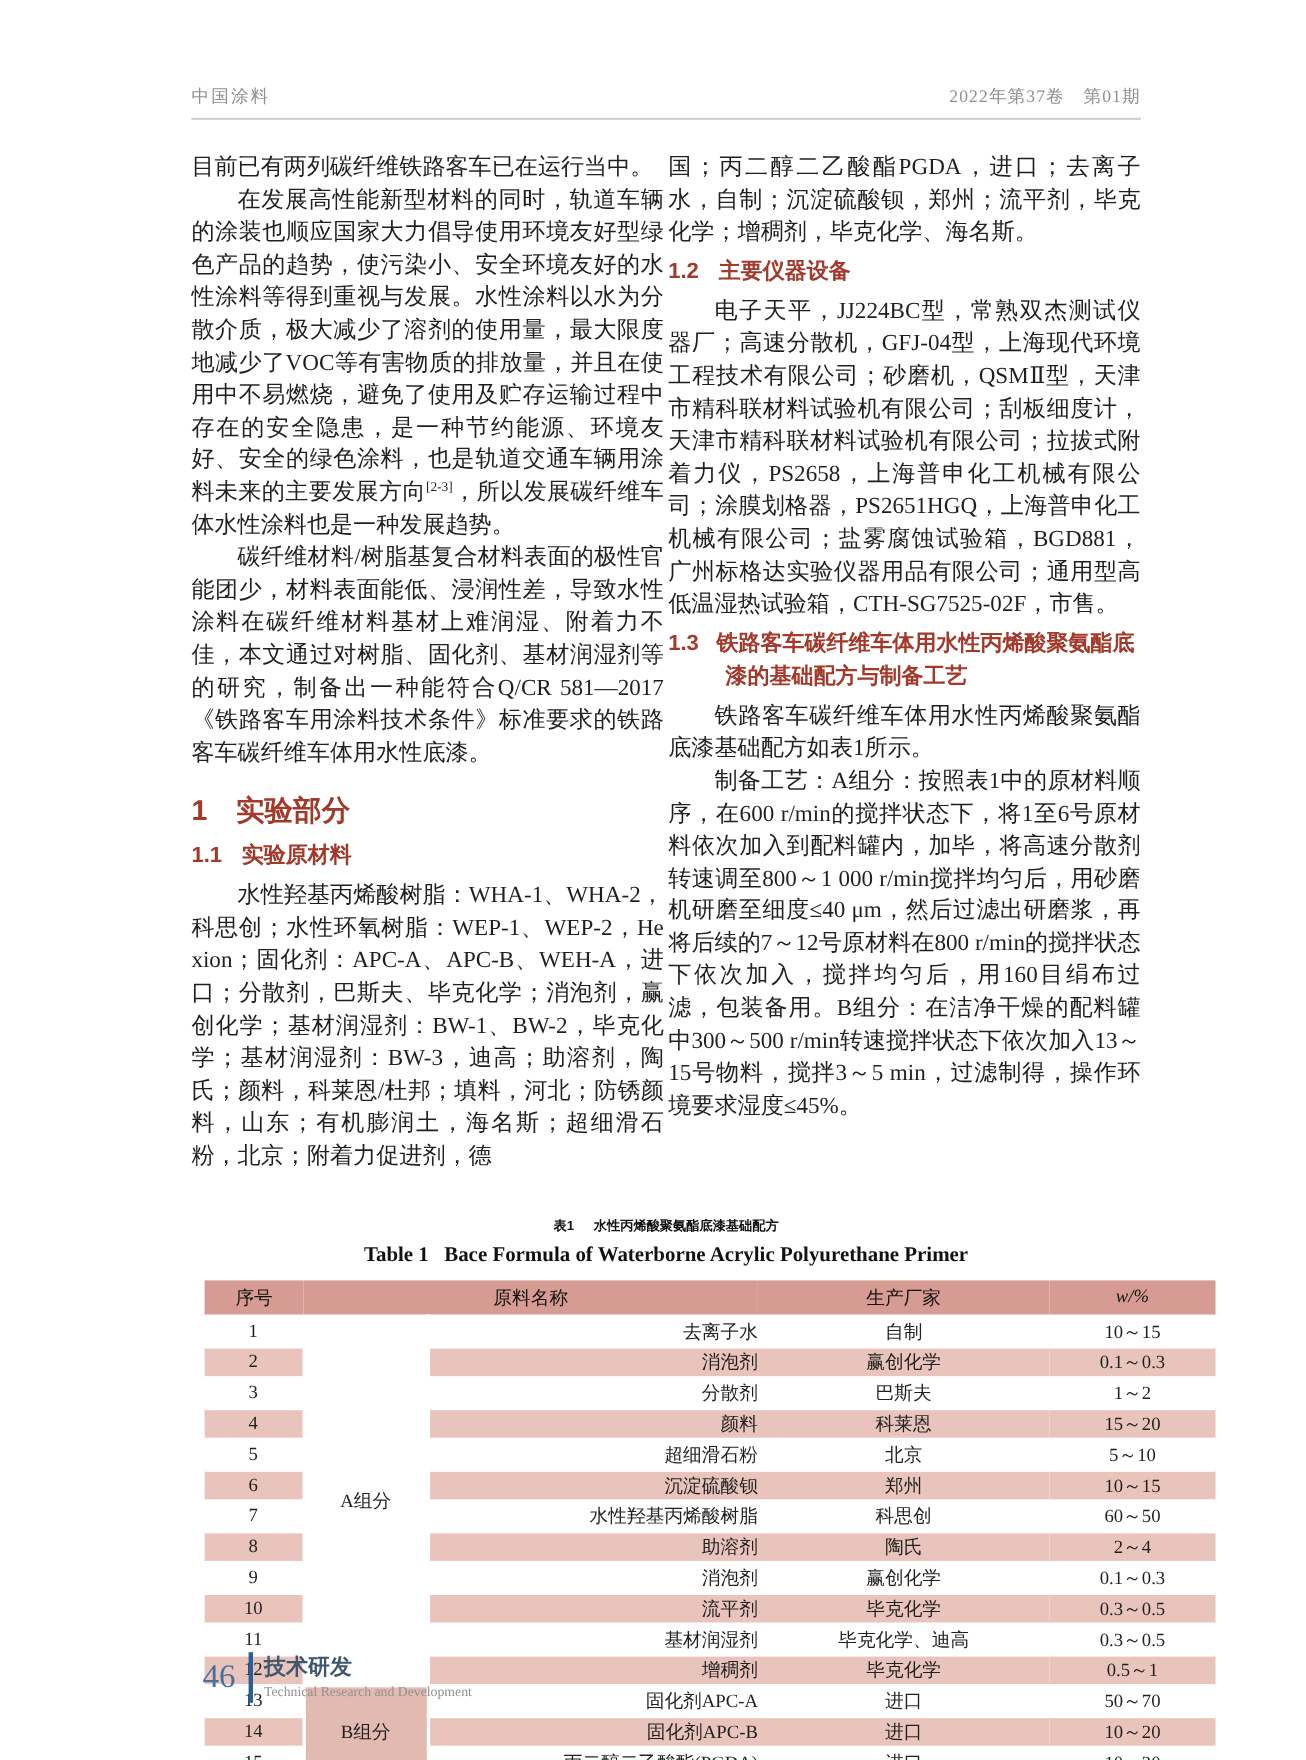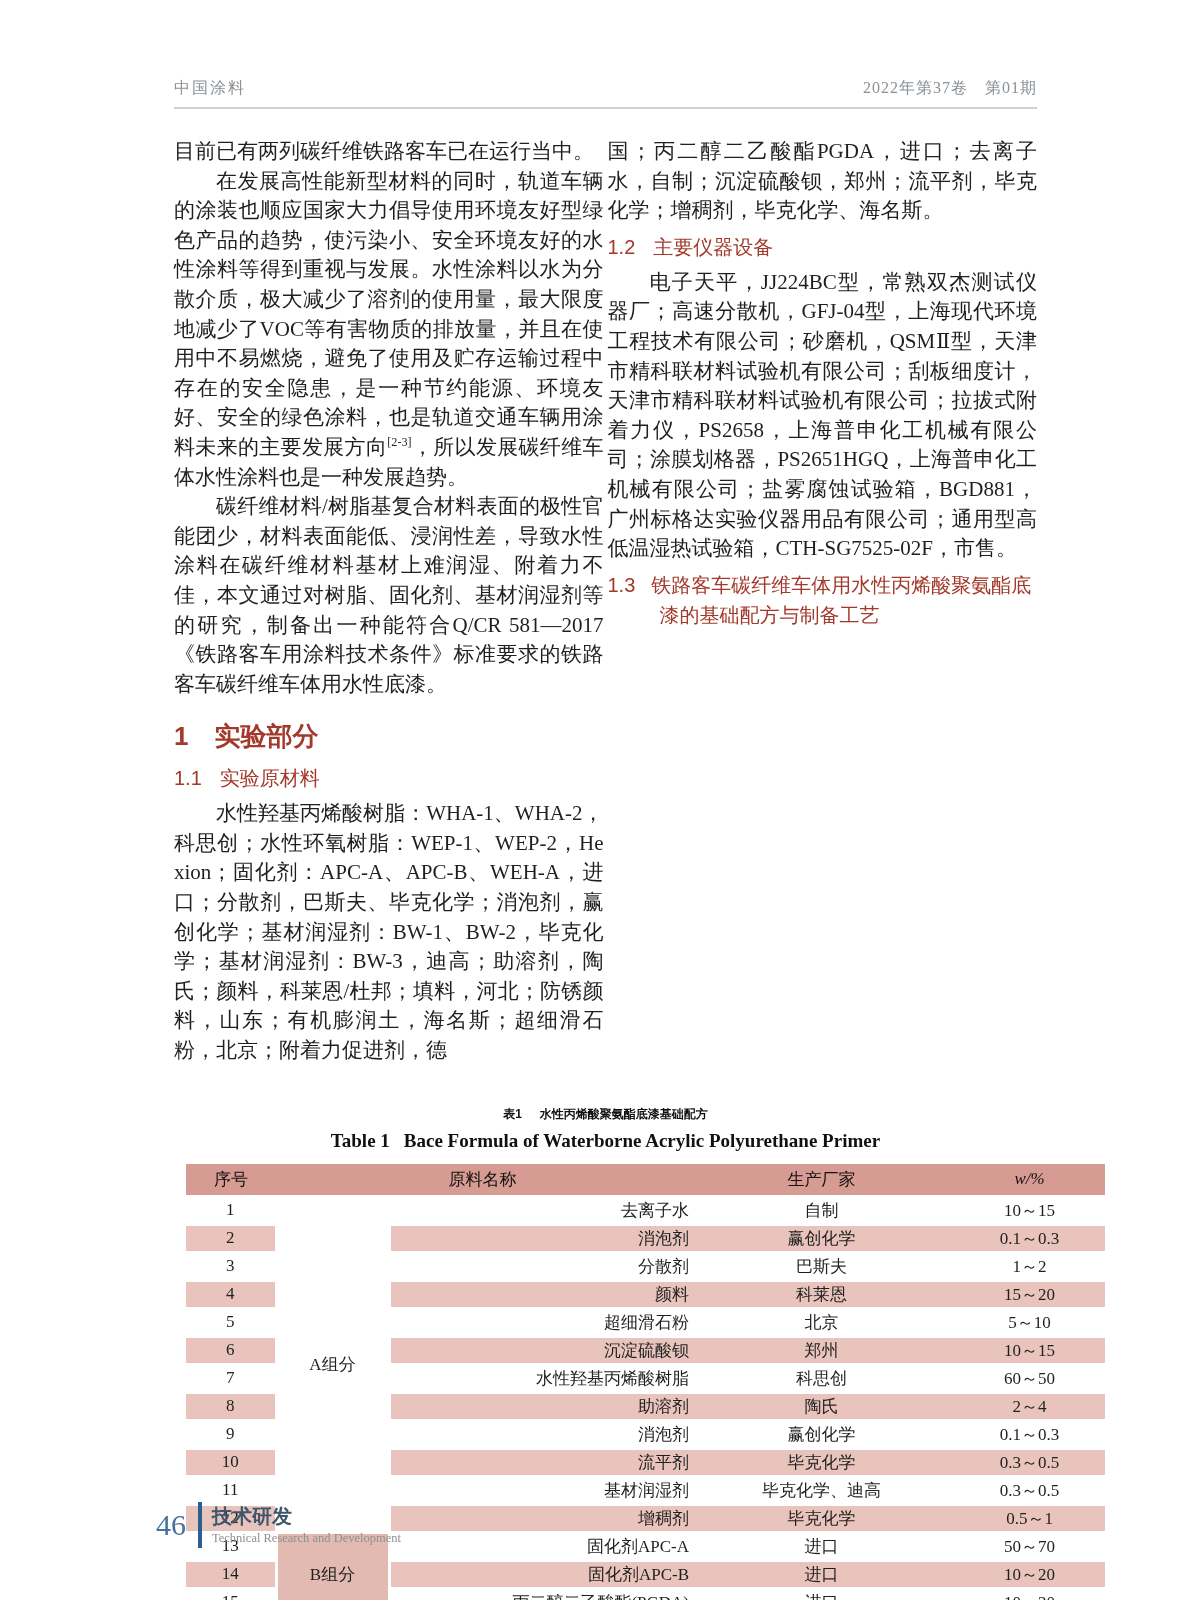--- a/index.html
+++ b/index.html
@@ -33,21 +33,21 @@
   
   .h-main{
     margin:20px 0 10px 0;color:#a3392b;
     font-family:"Liberation Sans","DejaVu Sans",sans-serif;
     font-weight:bold;font-size:26px;line-height:34px;
   }
   .h-main .hnum{margin-right:26px;}
   .h-sub{
     margin:6px 0 6px 0;color:#a3392b;
     font-family:"Liberation Sans","DejaVu Sans",sans-serif;
-    font-weight:normal;font-size:20px;line-height:30px;
+    font-weight:bold;font-size:20px;line-height:30px;
   }
   .h-sub .hnum{margin-right:18px;}
   .h-sub.hang{padding-left:52px;text-indent:-52px;}
   .h-sub.hang .hnum{margin-right:16px;}
   
   .table-block{margin-top:40px;}
   .tbl-title-zh{
     text-align:center;font-family:"Liberation Sans","DejaVu Sans",sans-serif;
     font-weight:bold;font-size:12px;color:#111;
   }
@@ -72,21 +72,21 @@
     border-bottom:3px solid #ffffff;
   }
   table.formula td.col-no{border-right:3px solid #ffffff;}
   table.formula td.col-group{border-right:3px solid #ffffff;}
   table.formula td.col-name{text-align:right;padding-left:24px;}
   table.formula tr.shade td{background:#e8c4bc;}
   table.formula td.grp-0{background:#ffffff !important;}
   table.formula td.grp-1{background:#e3bab1 !important;}
   
   .page-footer{
-    position:absolute;left:107px;bottom:52px;
+    position:absolute;left:135px;bottom:52px;
     display:flex;align-items:center;
   }
   .page-num{
     color:#47719c;font-size:30px;line-height:30px;margin-right:12px;
     font-family:"Liberation Serif","DejaVu Serif",serif;
   }
   .footer-bar{width:4px;height:46px;background:#2b5f94;margin-right:10px;}
   .footer-zh{
     font-family:"Liberation Sans","DejaVu Sans",sans-serif;
     font-weight:bold;font-size:20px;color:#3f566b;line-height:22px;
@@ -119,20 +119,22 @@
 
     <section class="col">
       <p>国；丙二醇二乙酸酯PGDA，进口；去离子水，自制；沉淀硫酸钡，郑州；流平剂，毕克化学；增稠剂，毕克化学、海名斯。</p>
 
       <h3 class="h-sub"><span class="hnum">1.2</span><span>主要仪器设备</span></h3>
 
       <p class="indent">电子天平，JJ224BC型，常熟双杰测试仪器厂；高速分散机，GFJ-04型，上海现代环境工程技术有限公司；砂磨机，QSMⅡ型，天津市精科联材料试验机有限公司；刮板细度计，天津市精科联材料试验机有限公司；拉拔式附着力仪，PS2658，上海普申化工机械有限公司；涂膜划格器，PS2651HGQ，上海普申化工机械有限公司；盐雾腐蚀试验箱，BGD881，广州标格达实验仪器用品有限公司；通用型高低温湿热试验箱，CTH-SG7525-02F，市售。</p>
 
       <h3 class="h-sub hang"><span class="hnum">1.3</span><span>铁路客车碳纤维车体用水性丙烯酸聚氨酯底漆的基础配方与制备工艺</span></h3>
 
+      <p class="indent">铁路客车碳纤维车体用水性丙烯酸聚氨酯底漆基础配方如表1所示。</p>
+      <p class="indent">制备工艺：A组分：按照表1中的原材料顺序，在600 r/min的搅拌状态下，将1至6号原材料依次加入到配料罐内，加毕，将高速分散剂转速调至800～1 000 r/min搅拌均匀后，用砂磨机研磨至细度≤40 μm，然后过滤出研磨浆，再将后续的7～12号原材料在800 r/min的搅拌状态下依次加入，搅拌均匀后，用160目绢布过滤，包装备用。B组分：在洁净干燥的配料罐中300～500 r/min转速搅拌状态下依次加入13～15号物料，搅拌3～5 min，过滤制得，操作环境要求湿度≤45%。</p>
     </section>
 
   </main>
 
   <section class="table-block">
     <div class="tbl-title-zh"><span class="tsp">表1</span><span>水性丙烯酸聚氨酯底漆基础配方</span></div>
     <div class="tbl-title-en"><span class="tsp">Table 1</span><span>Bace Formula of Waterborne Acrylic Polyurethane Primer</span></div>
 
     <table class="formula">
       <colgroup>

